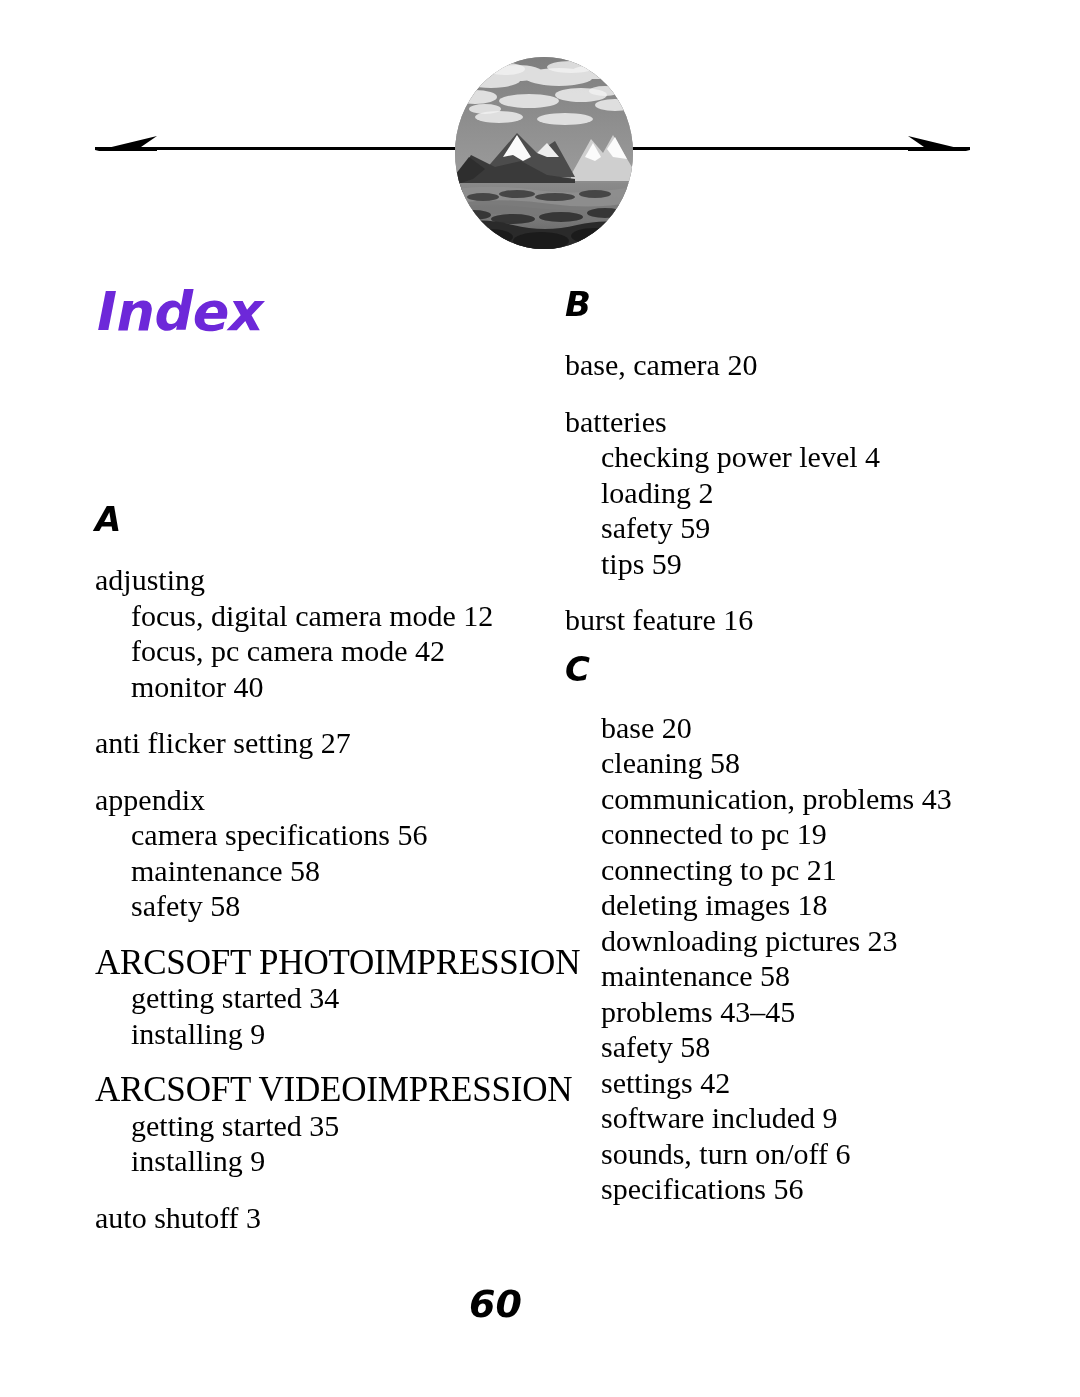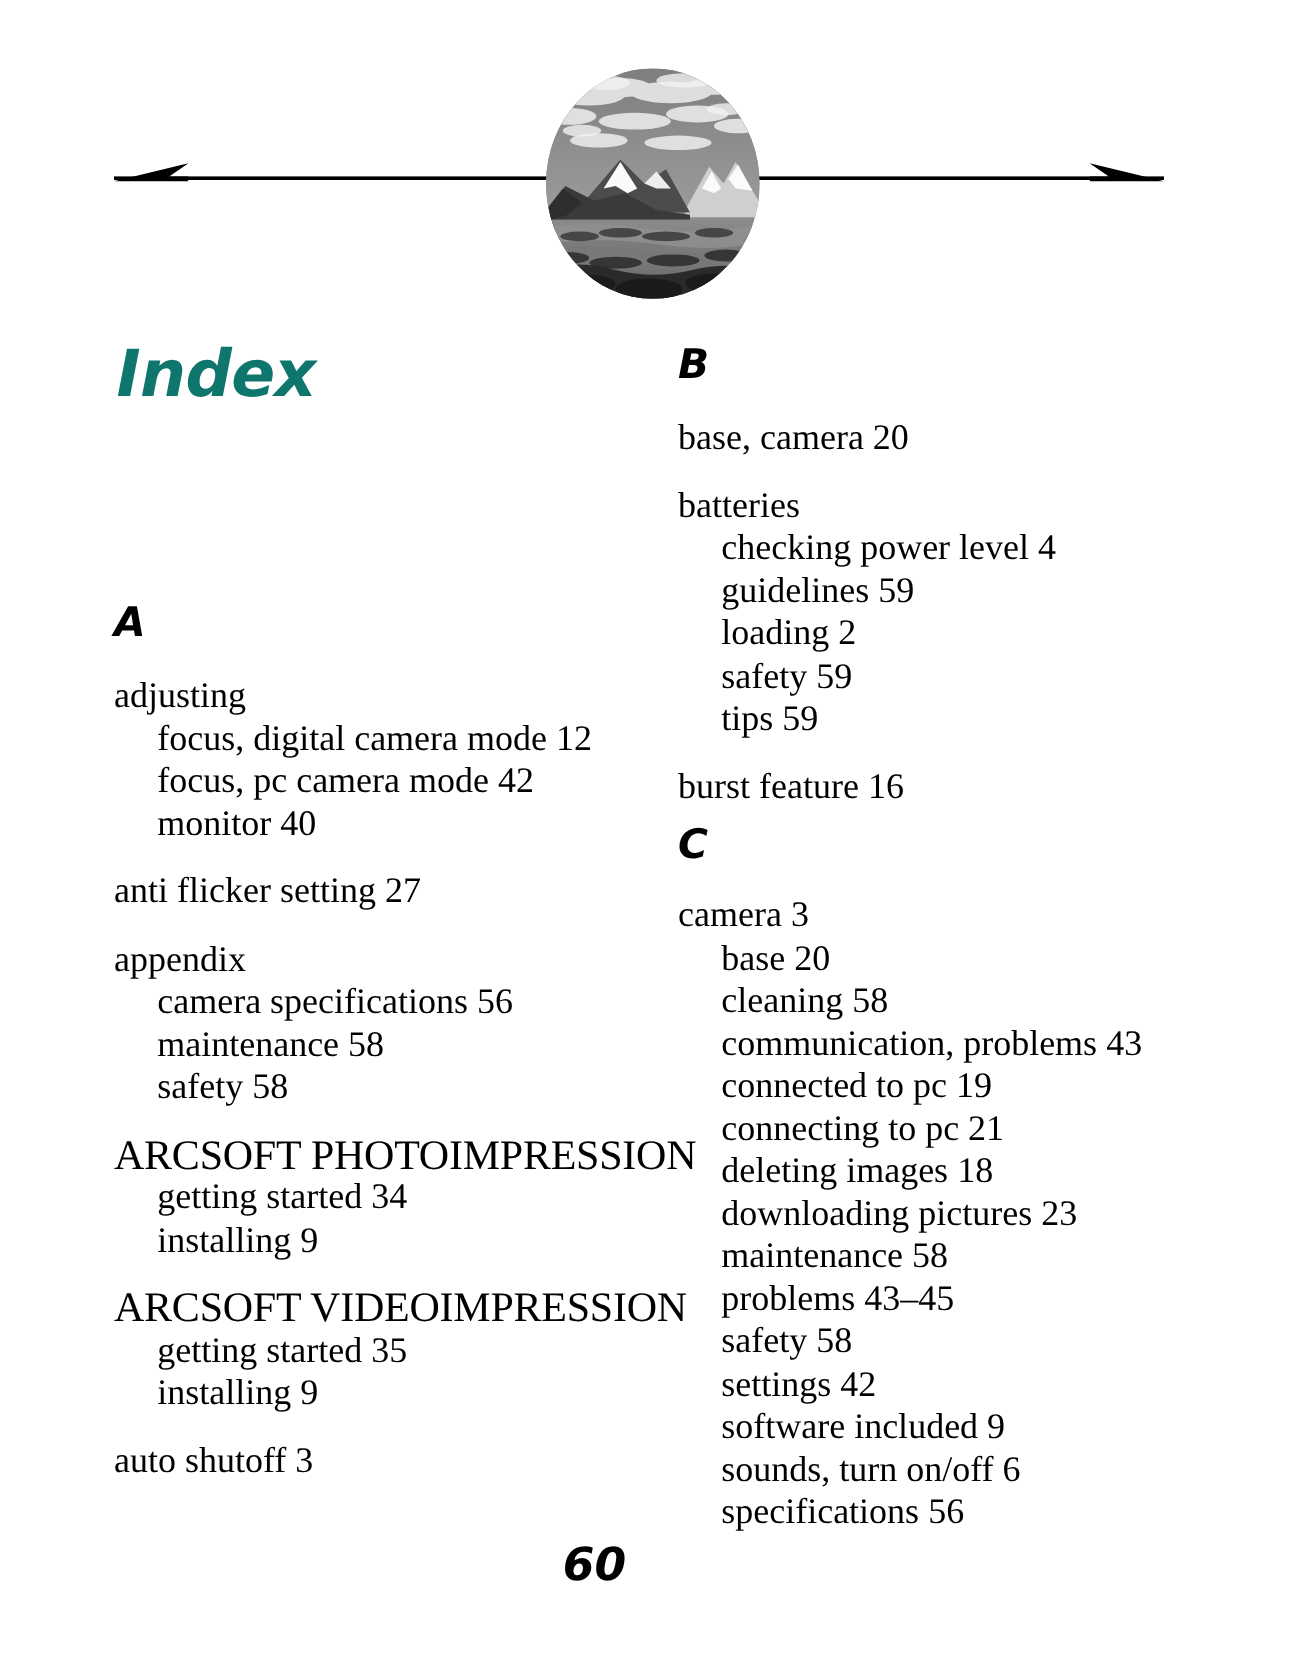--- a/index.html
+++ b/index.html
@@ -64,21 +64,21 @@
   .page-title {
     position: absolute;
     left: 97px;
     top: 285px;
     font-family: "DejaVu Sans", sans-serif;
     font-weight: bold;
     font-style: italic;
     font-size: 54px;
     letter-spacing: -0.5px;
     line-height: 1;
-    color: #0f766e;
+    color: #6d28d9;
   }
 
   
   .col {
     position: absolute;
     font-family: "Liberation Serif", serif;
     font-size: 30px;
     line-height: 35.5px;
     color: #000000;
   }
@@ -262,36 +262,34 @@
 
   <div class="section-letter">B</div>
 
   <div class="group">
     <div class="entry lvl1">base, camera 20</div>
   </div>
 
   <div class="group">
     <div class="entry lvl1">batteries</div>
     <div class="entry lvl2">checking power level 4</div>
-    <div class="entry lvl2">guidelines 59</div>
     <div class="entry lvl2">loading 2</div>
     <div class="entry lvl2">safety 59</div>
     <div class="entry lvl2">tips 59</div>
   </div>
 
   <div class="group">
     <div class="entry lvl1">burst feature 16</div>
   </div>
 
   <div class="block-gap"></div>
 
   <div class="section-letter tight">C</div>
 
   <div class="group">
-    <div class="entry lvl1">camera 3</div>
     <div class="entry lvl2">base 20</div>
     <div class="entry lvl2">cleaning 58</div>
     <div class="entry lvl2">communication, problems 43</div>
     <div class="entry lvl2">connected to pc 19</div>
     <div class="entry lvl2">connecting to pc 21</div>
     <div class="entry lvl2">deleting images 18</div>
     <div class="entry lvl2">downloading pictures 23</div>
     <div class="entry lvl2">maintenance 58</div>
     <div class="entry lvl2">problems 43–45</div>
     <div class="entry lvl2">safety 58</div>

